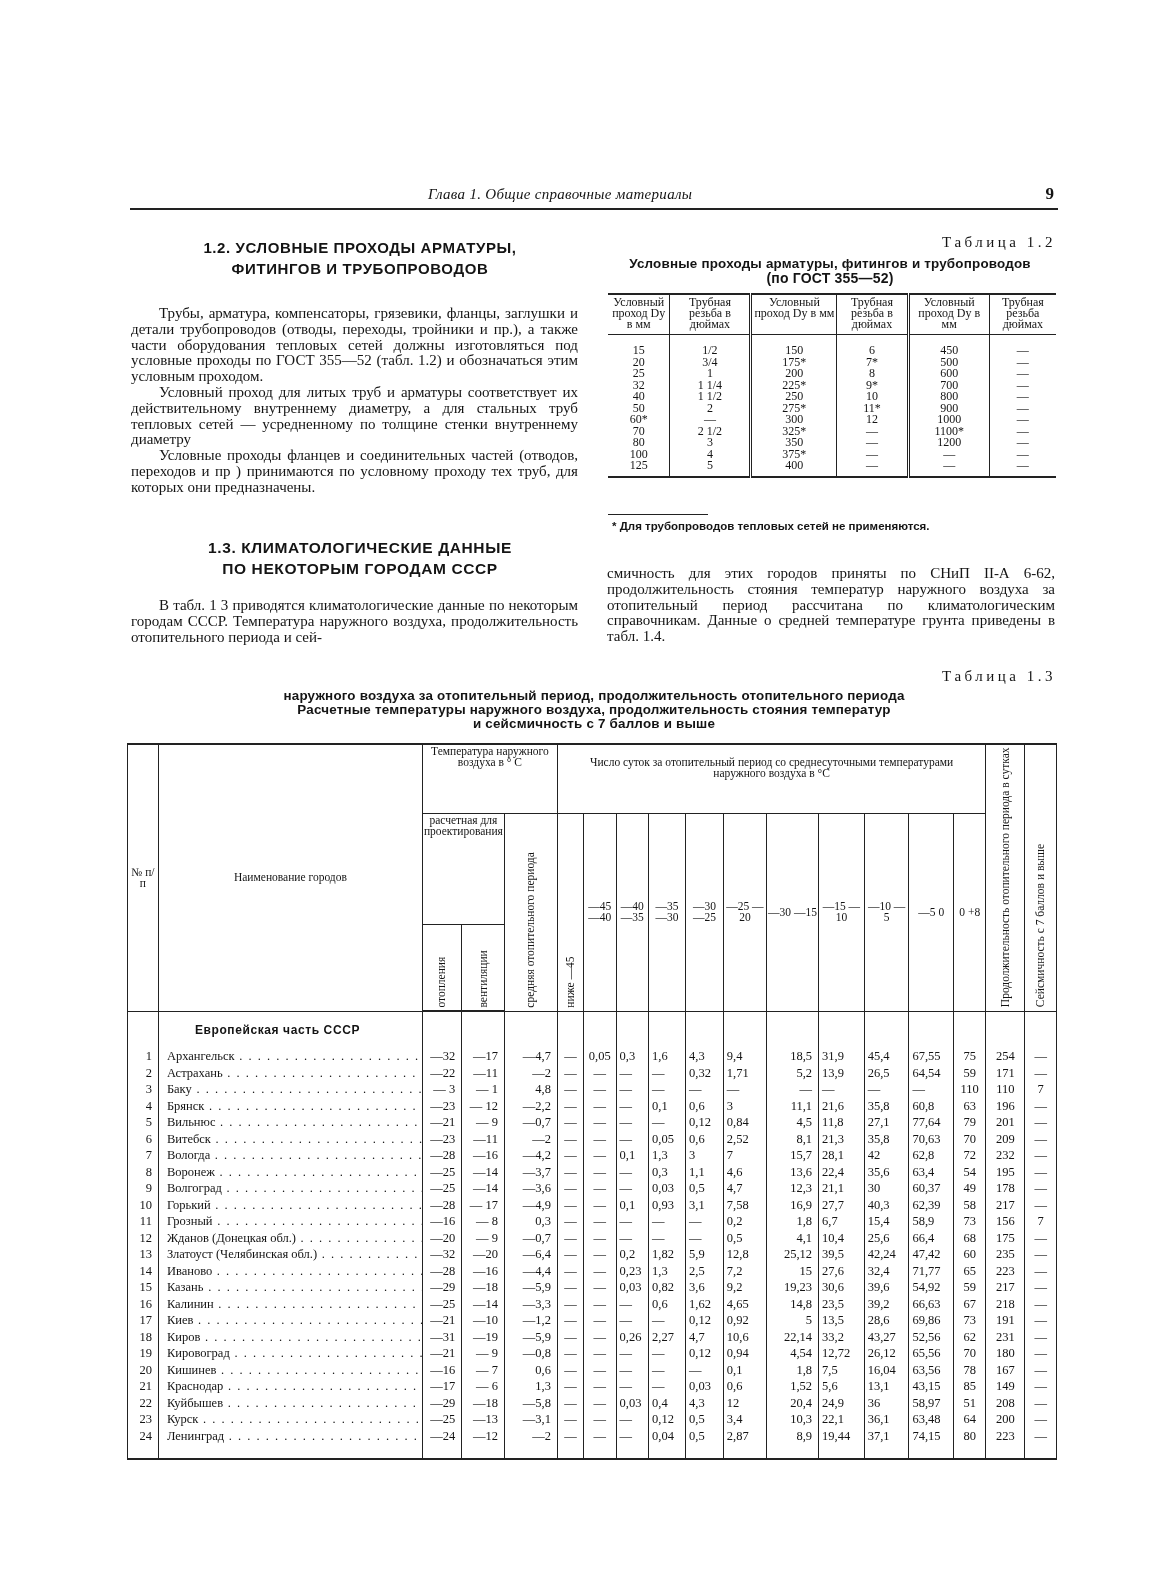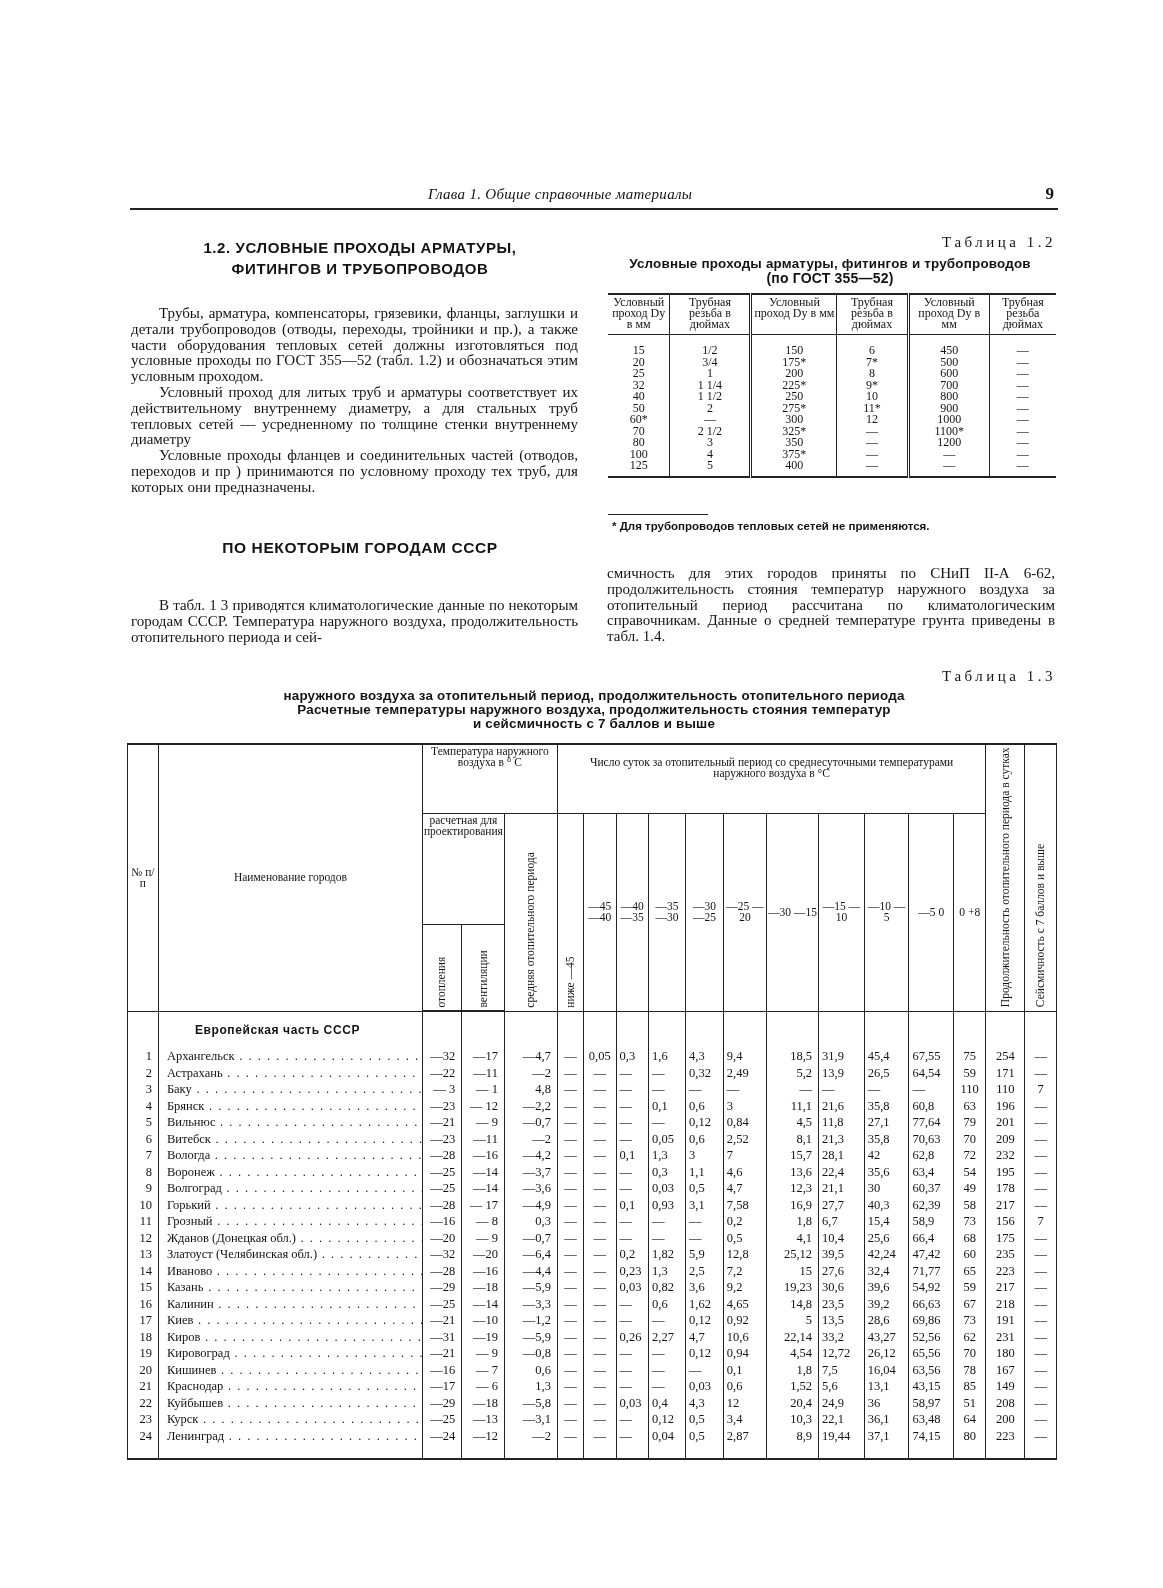--- a/index.html
+++ b/index.html
@@ -165,20 +165,21 @@
         <td class="dl">—</td>
         <td class="vl">—</td>
       </tr>
     </tbody>
 </table>
 
 <div class="abs fnrule"></div>
 <div class="abs fn">* Для трубопроводов тепловых сетей не применяются.</div>
 
 <div class="abs heading" style="left:140px; top:537px; width:440px; font-size:15.5px;">
+  <div>1.3. КЛИМАТОЛОГИЧЕСКИЕ ДАННЫЕ</div>
   <div>ПО НЕКОТОРЫМ ГОРОДАМ СССР</div>
 </div>
 
 <div class="abs para" style="left:131px; top:598px; width:447px;">
   <p>В табл. 1 3 приводятся климатологические данные по некоторым городам СССР. Температура наружного воздуха, продолжительность отопительного периода и сей-</p>
 </div>
 <div class="abs para" style="left:607px; top:566px; width:448px;">
   <p class="noind">смичность для этих городов приняты по СНиП II-А 6-62, продолжительность стояния температур наружного воздуха за отопительный период рассчитана по климатологическим справочникам. Данные о средней температуре грунта приведены в табл. 1.4.</p>
 </div>
 
@@ -285,21 +286,21 @@
         <td class="num">2</td>
         <td class="city" style="max-width: 252px;"><span class="dots">Астрахань</span></td>
         <td class="num">—22</td>
         <td class="num">—11</td>
         <td class="num">—2</td>
         <td class="c">—</td>
         <td class="c">—</td>
         <td class="l">—</td>
         <td class="l">—</td>
         <td class="l">0,32</td>
-        <td class="l">2,49</td>
+        <td class="l">1,71</td>
         <td class="num">5,2</td>
         <td class="l">13,9</td>
         <td class="l">26,5</td>
         <td class="l">64,54</td>
         <td class="c">59</td>
         <td class="c">171</td>
         <td class="c">—</td>
       </tr>
       <tr>
         <td class="num">3</td>

